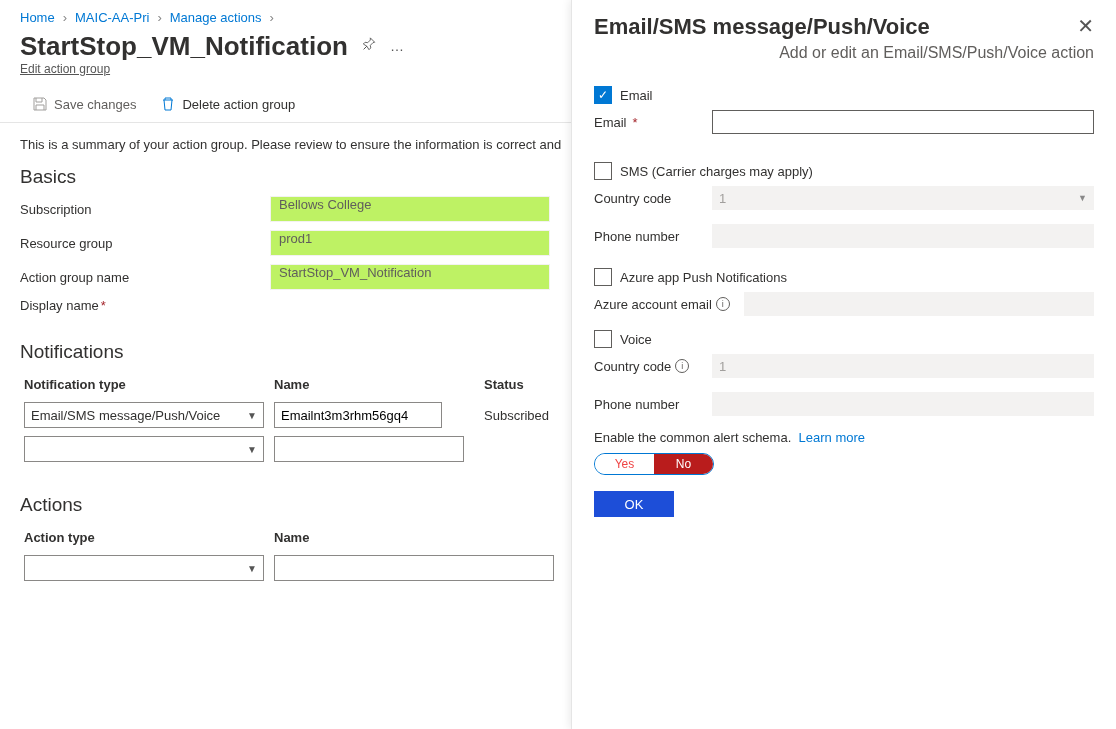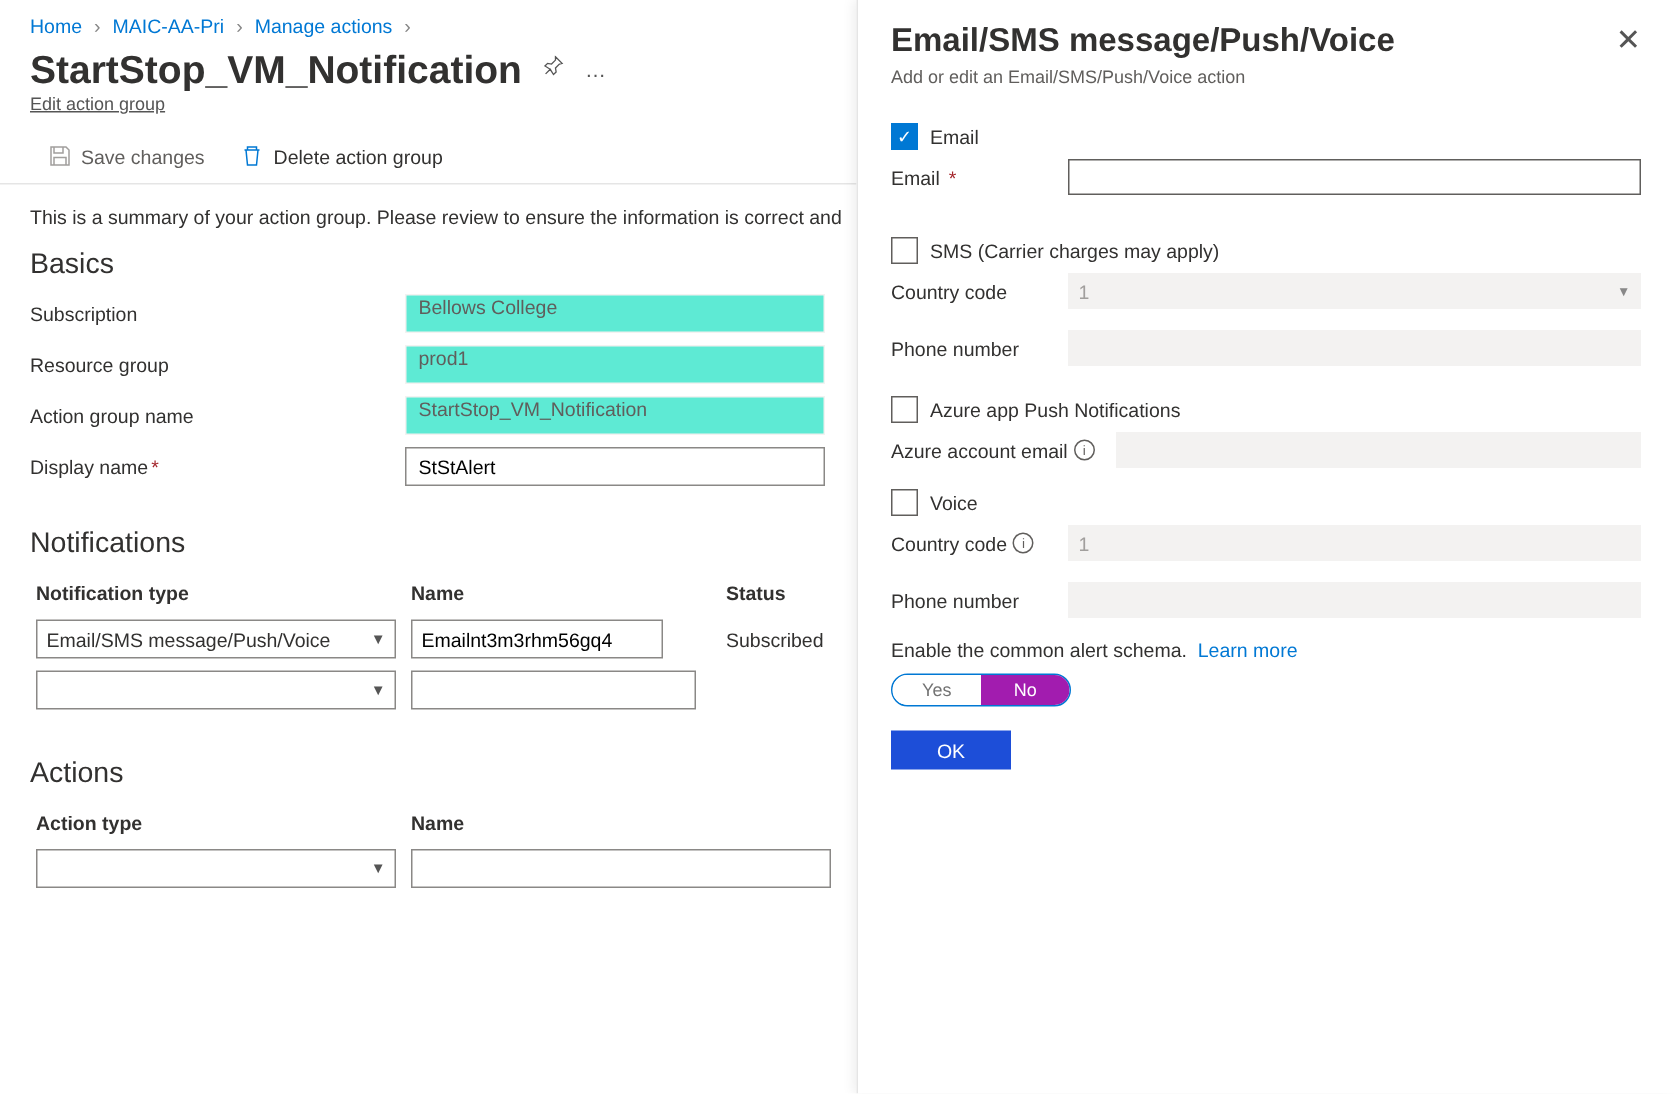--- a/index.html
+++ b/index.html
@@ -43,21 +43,21 @@
     .section-title { font-size: 19px; margin: 14px 0 8px 0; }
     .form-row {
       display: flex; align-items: center; margin: 8px 0;
     }
     .form-row label { width: 250px; font-size: 13px; color:#323130; }
     .form-row .dispinput, .form-row .readonly-input {
       width: 280px; height: 26px; border: 1px solid #8a8886; padding: 0 8px;
       font-size: 13px;
     }
     .form-row .readonly-input {
-      background:#5eead4; color:#605e5c; border-color:#f3f2f1;
+      background:#bef264; color:#605e5c; border-color:#f3f2f1;
     }
     .req { color:#a4262c; margin-left:2px; }
     .notif-section, .actions-section { margin-top: 28px; }
     table.nt { border-collapse: collapse; width: 560px; }
     table.nt th { text-align:left; font-weight:600; font-size:13px; padding: 6px 4px; }
     table.nt td { padding: 4px 4px; }
     .dd, .tinput {
       height: 26px; border:1px solid #8a8886; font-size:13px; padding:0 6px; width: 240px;
     }
     .dd { width: 240px; position:relative; background:#fff; display:inline-flex; align-items:center; justify-content:space-between; }
@@ -65,40 +65,40 @@
     .status-col { color:#323130; }
     .panel {
       position: absolute; top:0; right:0; bottom:0; width: 545px;
       background:#fff; border-left:1px solid #e5e5e5;
       padding: 14px 22px;
       box-shadow: -2px 0 8px rgba(0,0,0,0.08);
     }
     .panel-header { display:flex; justify-content:space-between; align-items:flex-start; }
     .panel-header h2 { margin:0; font-size:22px; font-weight:600; }
     .panel-header .close { font-size:20px; color:#555; cursor:pointer; font-weight:300; }
-    .panel-sub { font-size:12px; color:#605e5c; margin:4px 0 24px 0; }
+    .panel-sub { font-size:16px; color:#605e5c; margin:4px 0 24px 0;text-align:right; }
     .checkrow { display:flex; align-items:center; gap:8px; margin-top:6px; }
     .check { width:18px; height:18px; border:1px solid #605e5c; display:inline-flex; align-items:center; justify-content:center; }
     .check.checked { background:#0078d4; border-color:#0078d4; color:#fff; font-size:12px; }
     .pfield { display:flex; align-items:center; gap:10px; margin:6px 0 14px 0; }
     .pfield label { width: 108px; font-size:13px; color:#323130; display:inline-flex; gap:4px; align-items:center; }
     .pfield input, .pfield .disabled-input {
       flex:1; height:24px; border:1px solid #605e5c; padding:0 6px; font-size:13px;
     }
     .pfield .disabled-input { background:#f3f2f1; border-color:#f3f2f1; color:#a19f9d; display:flex; align-items:center; justify-content:space-between; }
     .info-icon { display:inline-block; width:14px; height:14px; border:1px solid #605e5c; border-radius:50%; font-size:9px; text-align:center; line-height:12px; color:#605e5c; }
     .group-block { margin: 14px 0 6px 0; }
     .schema-row { font-size:13px; }
     .toggle {
       display:inline-flex; width:120px; height:22px; border:1px solid #0078d4; border-radius:12px;
       overflow:hidden; margin-top:8px; font-size:12px;
     }
     .toggle .opt { flex:1; display:flex; align-items:center; justify-content:center; }
-    .toggle .opt.active { background:#a21caf; color:#fff; }
-    .toggle .opt.inactive { background:#fff; color:#737373; }
+    .toggle .opt.active { background:#b91c1c; color:#fff; }
+    .toggle .opt.inactive { background:#fff; color:#ef4444; }
     .ok-btn {
       margin-top:16px; margin-left:0; width:80px; height:26px; background:#1d4ed8; color:#fff; border:none;
       font-size:13px; cursor:pointer;
     }
     .chev-tiny { font-size:9px; color:#888; }
   </style>
 </head>
 <body>
 
 <div class="breadcrumb">
@@ -150,21 +150,20 @@
     <div class="readonly-input">prod1</div>
   </div>
   <div class="form-row">
     <label>Action group name</label>
     <div class="readonly-input">StartStop_VM_Notification</div>
   </div>
   <div class="form-row">
     <label>
       <span>Display name</span><span class="req">*</span>
     </label>
-    <input class="dispinput" value="StStAlert" style="">
   </div>
 
   <div class="notif-section">
     <div class="section-title">Notifications</div>
     <table class="nt">
       <tbody>
           <tr>
         <th style="width:250px">Notification type</th>
         <th style="width:210px">Name</th>
         <th>Status</th>

